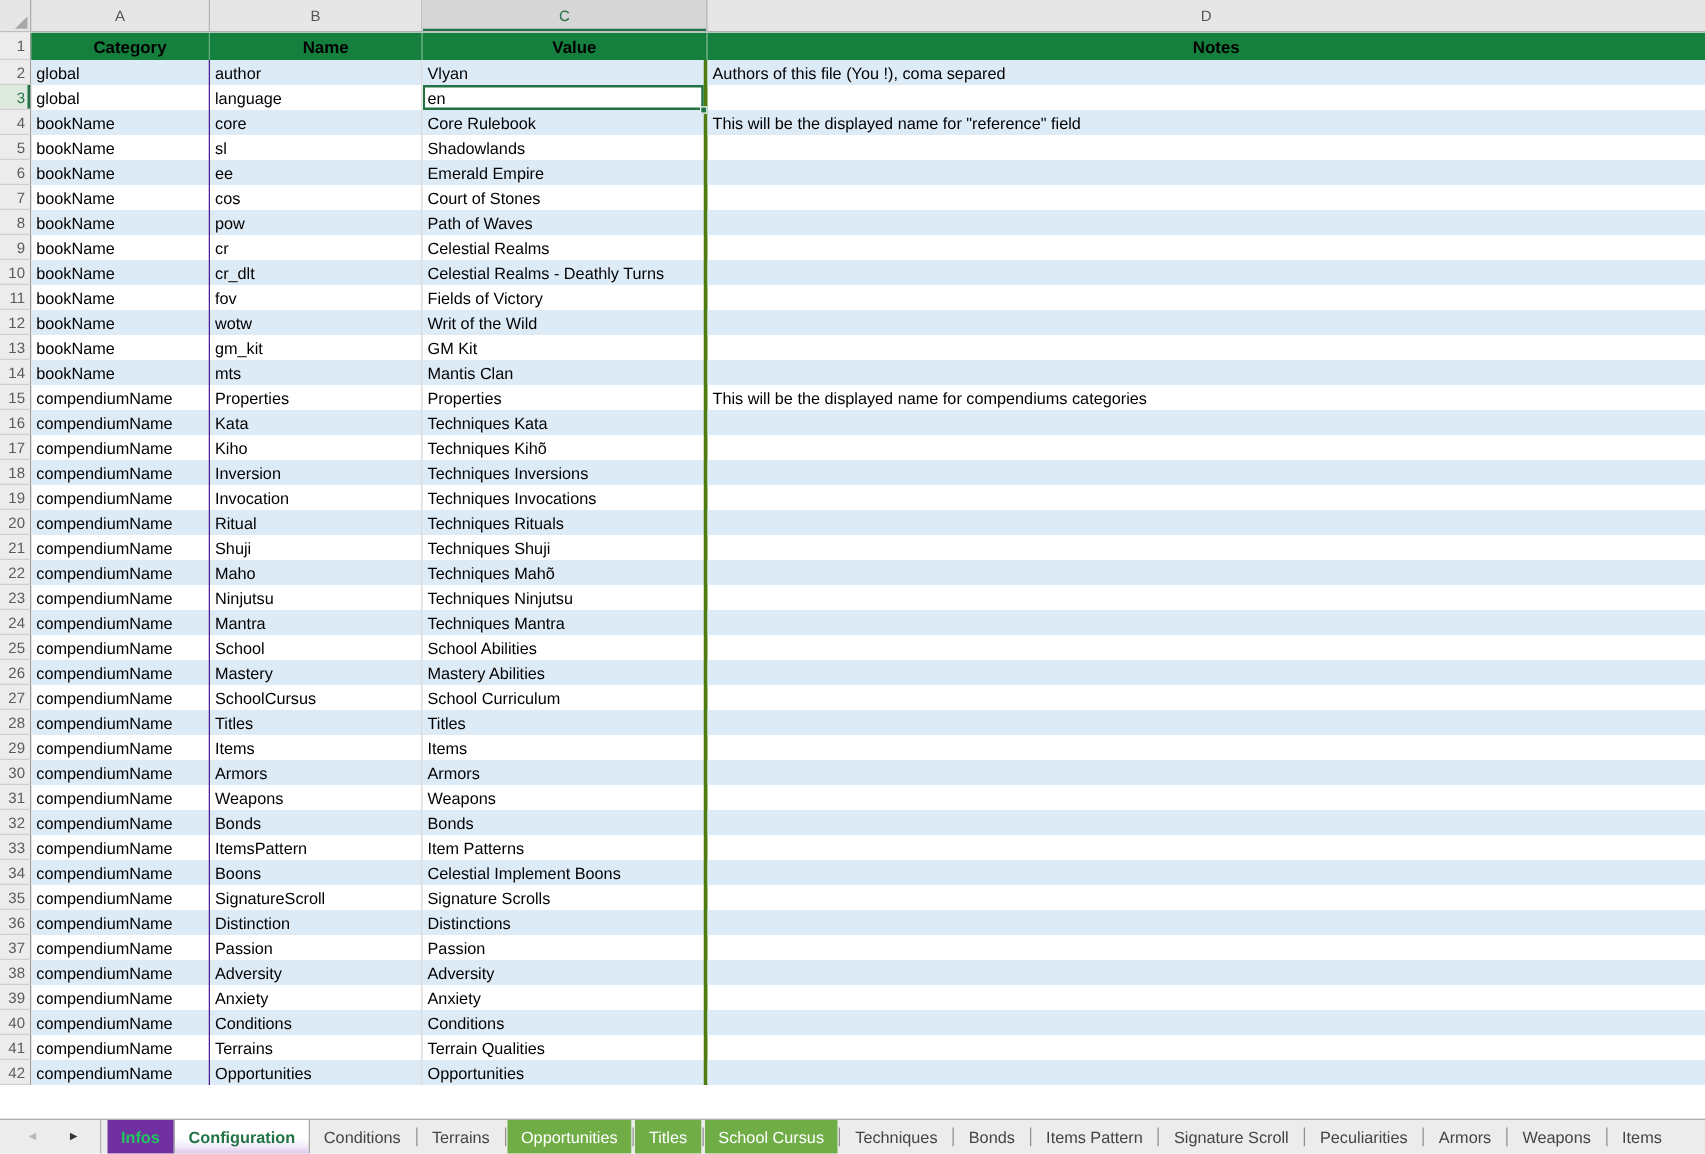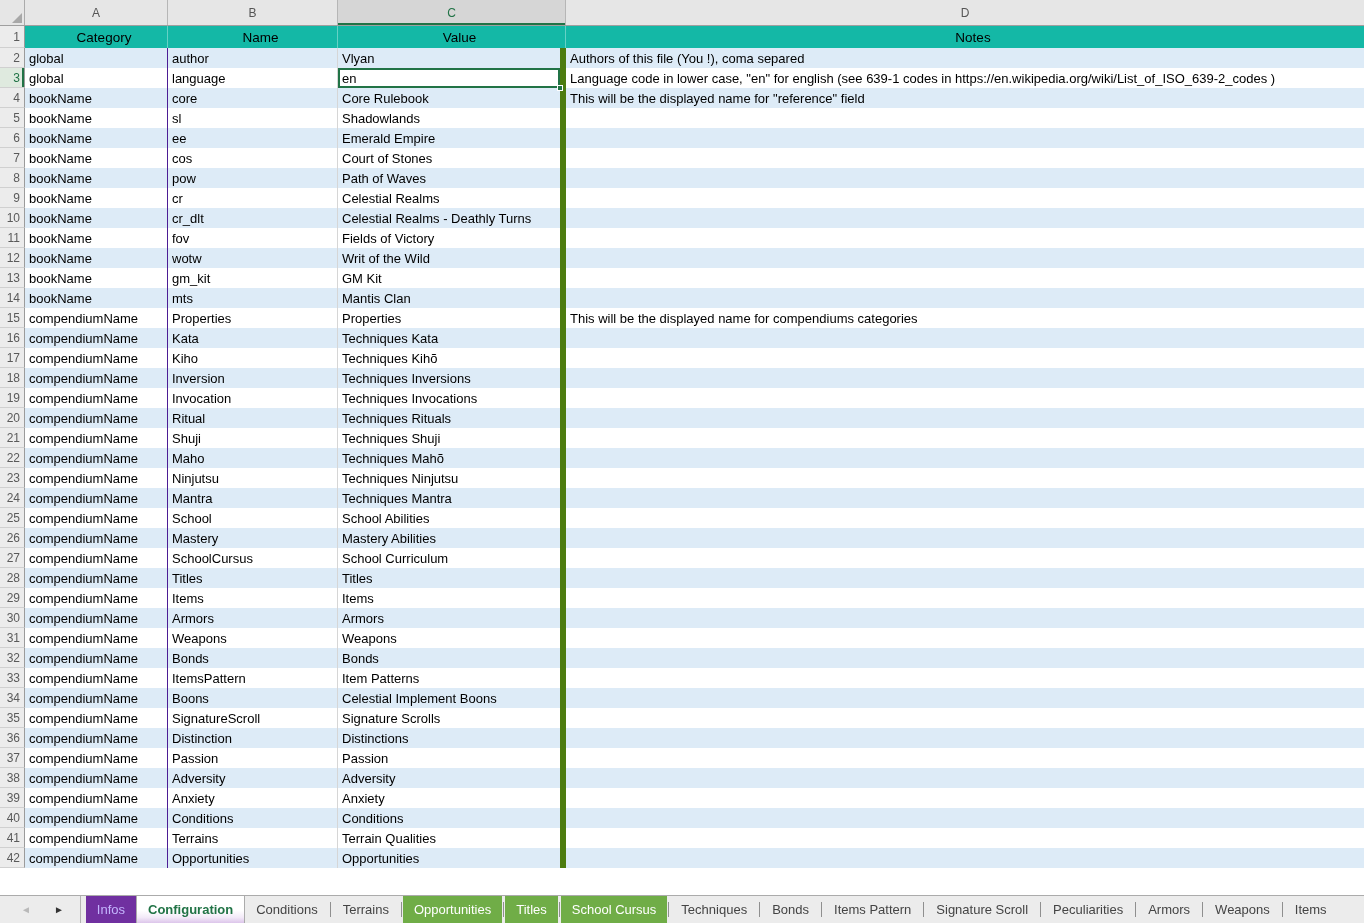--- a/index.html
+++ b/index.html
@@ -22,42 +22,42 @@
   .r { display:flex; height:20px; flex:0 0 auto; }
   .r.hdr { height:22px; }
   .rh { width:25px; flex:0 0 25px; background:#ECECEC; border-right:1px solid #9B9B9B; border-bottom:1px solid #D0D0D0;
         display:flex; align-items:center; justify-content:flex-end; padding-right:4px;
         font-size:12px; color:#5A5A5A; }
   .rh.selrow { background:#DFEADF; color:#217346; box-shadow:inset -2px 0 0 #217346; }
   .cell { overflow:hidden; white-space:nowrap; display:flex; align-items:center; padding-left:4px;
           font-size:13px; color:#000; }
   .ca { width:143px; flex:0 0 143px; border-right:1px solid #4c1d95; }
   .cb { width:170px; flex:0 0 170px; border-right:1px solid #D6D6D6; }
-  .cc { width:228px; flex:0 0 228px; border-right:6px solid #4d7c0f; }
+  .cc { width:228px; flex:0 0 228px; border-right:3px solid #4d7c0f; }
   .cd { flex:1 1 auto; border-right:none;text-align:center; }
   .r.band .cell { background:#DDEBF7; }
-  .r.hdr .cell { background:#14b8a6; color:#000; font-weight:400; justify-content:center; padding-left:16px;
+  .r.hdr .cell { background:#15803d; color:#000; font-weight:700; justify-content:center; padding-left:16px;
                  font-size:13.5px; border-right:1px solid rgba(255,255,255,0.35); }
   .r.hdr .cd { border-right:none; }
   .cell.selected { position:relative; z-index:3; box-shadow:inset 0 0 0 2px #217346; overflow:visible; }
   .cell.selected .handle { position:absolute; right:-3px; bottom:-3px; width:6px; height:6px;
                            background:#217346; border:1px solid #fff; }
   .filler { flex:0 0 auto; display:flex; }
   .filler .rh { border-bottom:none; height:100%; }
 
   
   .tabbar { flex:0 0 28px; height:28px; background:#ECECEC; border-top:1px solid #ABABAB;
             display:flex; align-items:stretch; overflow:hidden; }
   .nav { display:flex; align-items:center; padding-left:21px; gap:23px; margin-right:16px; }
   .nav .arrow { font-size:10px; line-height:1; cursor:default; }
   .nav .arrow.disabled { color:#B9B9B9; }
   .nav .arrow.enabled { color:#333; }
   .navsep { width:1px; background:#B4B4B4; margin-right:5px; }
   .tab { display:flex; align-items:center; padding:0 11px; font-size:13px; color:#444; white-space:nowrap; }
-  .tab.purple { background:#7030A0; color:#c4b5fd; }
+  .tab.purple { background:#7030A0; color:#22c55e;font-weight:bold; }
   .tab.green  { background:#70AD47; color:#fff; }
   .tab.active { margin-top:-1px; background:linear-gradient(to bottom,#FFFFFF 55%,#F3EAF8 80%,#DCC5EA 100%);
                 border-left:1px solid #ABABAB; border-right:1px solid #ABABAB;
                 color:#217346; font-weight:700; }
   .tabsep { width:1px; height:15px; background:#8F8F8F; align-self:center; margin:0 1px; flex:0 0 1px; }
 </style>
 </head>
 <body>
 
 <div class="sheet">
@@ -86,21 +86,20 @@
           <div class="cell ca">global</div>
           <div class="cell cb">author</div>
           <div class="cell cc">Vlyan</div>
           <div class="cell cd">Authors of this file (You !), coma separed</div>
         </div>
         <div class="r">
           <div class="rh selrow">3</div>
           <div class="cell ca">global</div>
           <div class="cell cb">language</div>
           <div class="cell cc selected">en<span class="handle"></span></div>
-          <div class="cell cd">Language code in lower case, "en" for english (see 639-1 codes in https://en.wikipedia.org/wiki/List_of_ISO_639-2_codes )</div>
         </div>
         <div class="r band">
           <div class="rh">4</div>
           <div class="cell ca">bookName</div>
           <div class="cell cb">core</div>
           <div class="cell cc">Core Rulebook</div>
           <div class="cell cd">This will be the displayed name for "reference" field</div>
         </div>
         <div class="r">
           <div class="rh">5</div>

